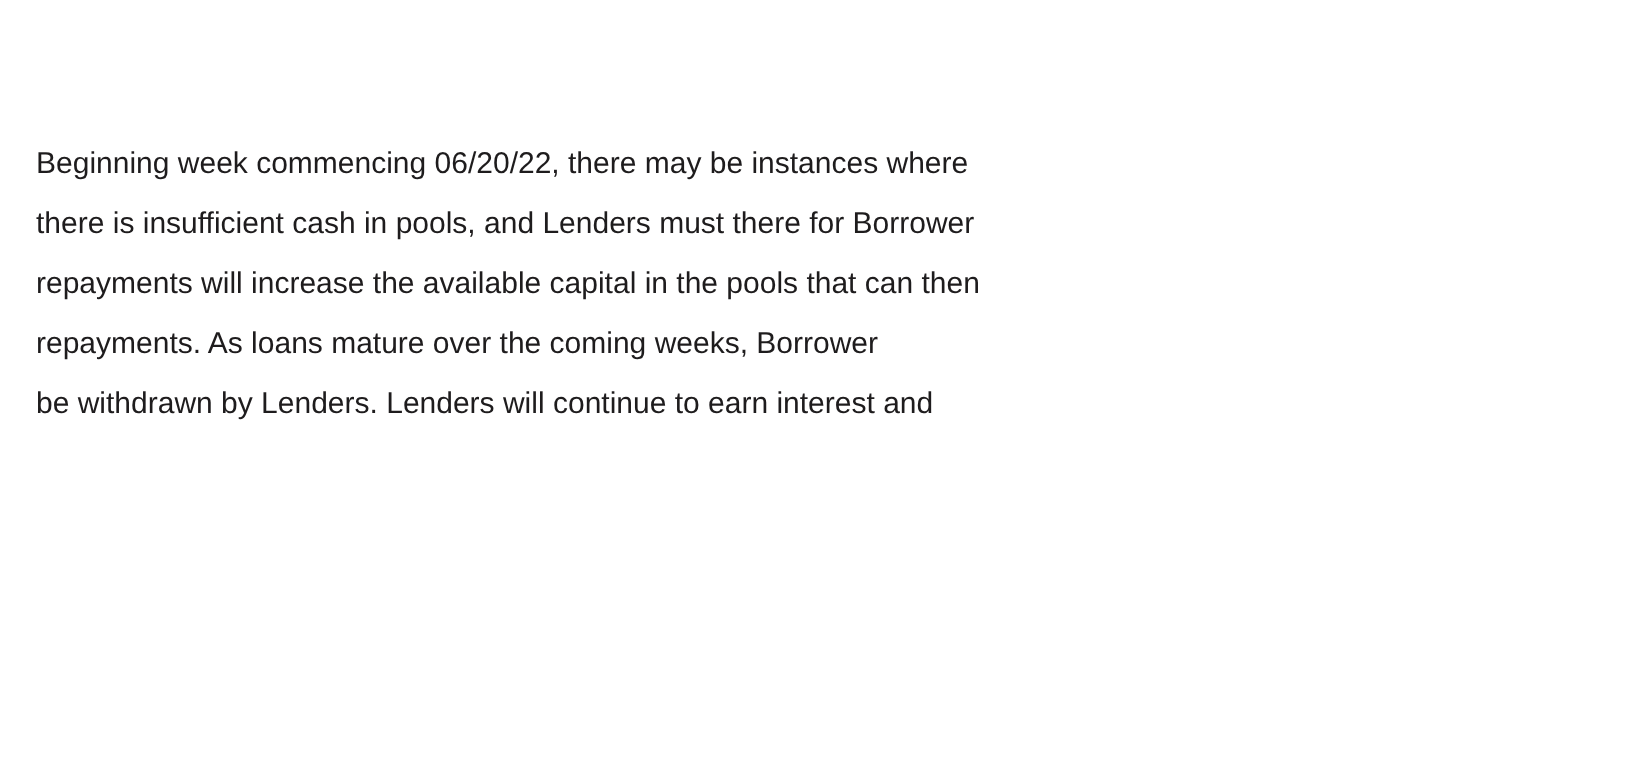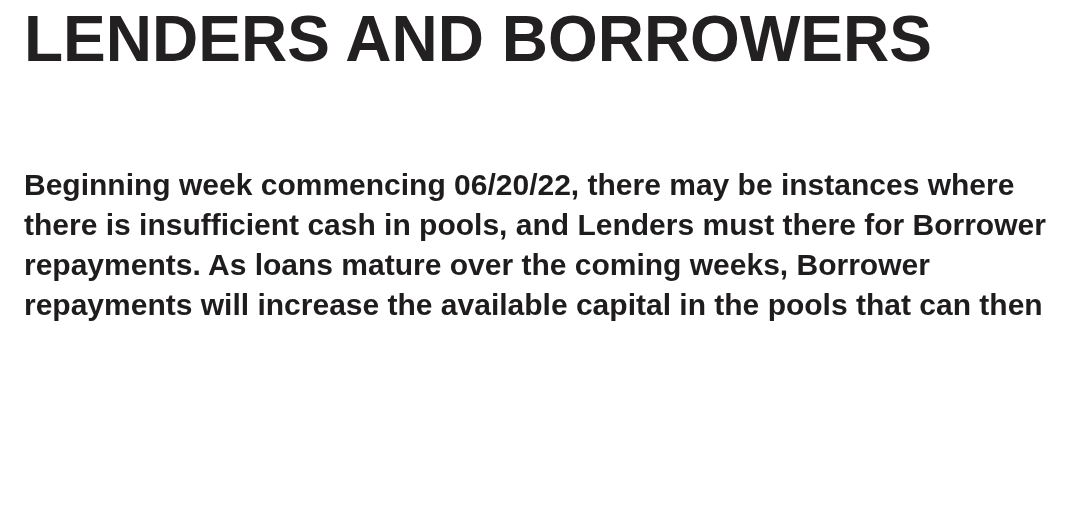--- a/index.html
+++ b/index.html
@@ -34,36 +34,36 @@
     letter-spacing: 0px;
     color: var(--heading_text, #232021);
   }
   .page-title .title-line {
     display: block;
     white-space: nowrap;
   }
   .body-paragraph {
     margin: 89px 0 0 0;
     padding: 0;
-    font-size: 30px;
+    font-size: 20px;
     line-height: 40px;
-    font-weight: 700;
+    font-weight: 400;
     color: var(--body_text, #1e1c1d);
   }
   .body-paragraph .p-line {
     display: block;
     white-space: nowrap;
   }
 </style>
 </head>
 <body>
 
 <main class="article">
   <h1 class="page-title">
-    <span class="title-line">LENDERS AND BORROWERS</span>
   </h1>
   <p class="body-paragraph">
     <span class="p-line">Beginning week commencing 06/20/22, there may be instances where</span>
     <span class="p-line">there is insufficient cash in pools, and Lenders must there for Borrower</span>
+    <span class="p-line">repayments will increase the available capital in the pools that can then</span>
     <span class="p-line">repayments. As loans mature over the coming weeks, Borrower</span>
-    <span class="p-line">repayments will increase the available capital in the pools that can then</span>
+    <span class="p-line">be withdrawn by Lenders. Lenders will continue to earn interest and</span>
   </p>
 </main>
 
 </body></html>

